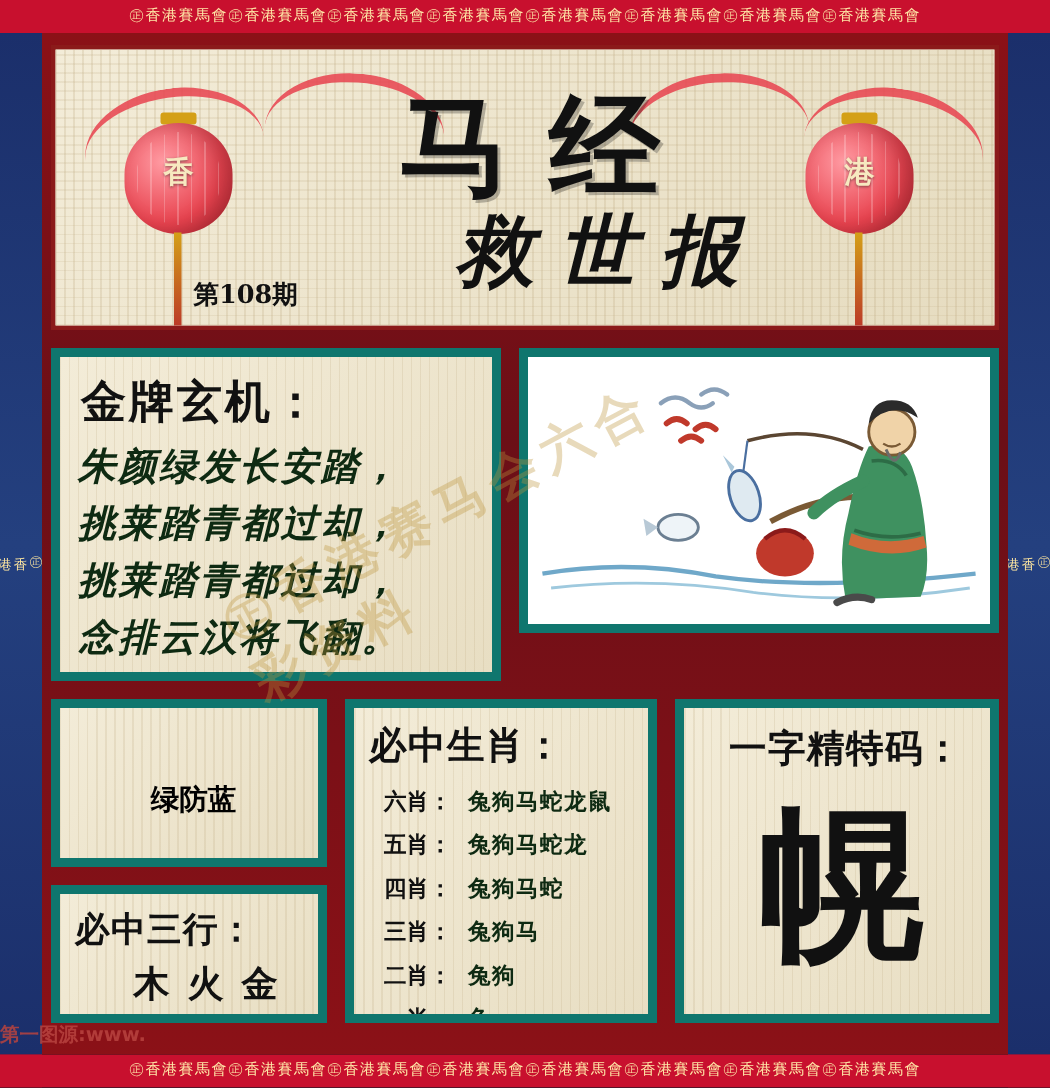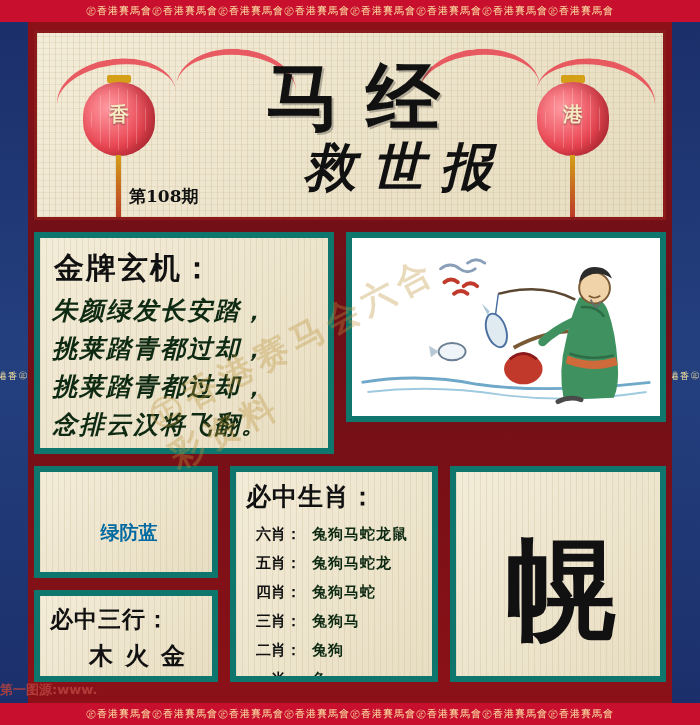--- a/index.html
+++ b/index.html
@@ -170,21 +170,21 @@
     font-family:"DejaVu Serif","Liberation Serif",serif;
     font-size:25px;color:#0e2a12;font-weight:bold;
     letter-spacing:2px;line-height:38px;font-style:italic;
   }
 
   
   .art-svg{position:absolute;inset:0;}
 
   .bo-title{position:absolute;left:10px;top:8px;font-size:23px;letter-spacing:1px;}
   .bo-val{position:absolute;left:0;top:48px;width:178px;text-align:center;
-    font-family:"DejaVu Serif","Liberation Serif",serif;font-size:19px;font-weight:bold;color:#0369a1;}
+    font-family:"DejaVu Serif","Liberation Serif",serif;font-size:19px;font-weight:bold;color:#000000;}
   .three-title{position:absolute;left:10px;top:8px;font-size:23px;letter-spacing:1px;}
   .three-val{position:absolute;left:0;top:44px;width:194px;text-align:center;
     font-family:"DejaVu Serif","Liberation Serif",serif;font-size:24px;font-weight:bold;color:#111;letter-spacing:12px;text-indent:12px;}
 
   .z-title{position:absolute;left:10px;top:8px;font-size:25px;letter-spacing:1px;}
   .z-rows{position:absolute;left:8px;top:48px;width:196px;padding-left:12px;}
   .z-row{display:flex;align-items:center;height:29px;}
   .z-lab{width:56px;font-family:"DejaVu Serif","Liberation Serif",serif;font-size:15px;font-weight:bold;color:#111;}
   .z-val{font-family:"DejaVu Serif","Liberation Serif",serif;font-size:15px;font-weight:bold;color:#0e2a12;letter-spacing:1px;}
 
@@ -472,18 +472,19 @@
       </div>
       <div class="z-row">
         <div class="z-lab">一肖：</div>
         <div class="z-val">兔</div>
       </div>
     </div>
   </div>
 
   <div class="panel p-code">
     <div class="tex"></div>
+    <div class="h-cn code-title">一字精特码：</div>
     <div class="code-val">幌</div>
   </div>
 
   <div class="watermark">㊣香港赛马会六合彩资料</div>
   <div class="footer-wm">第一图源:www.</div>
 </div>
 
 </body></html>

